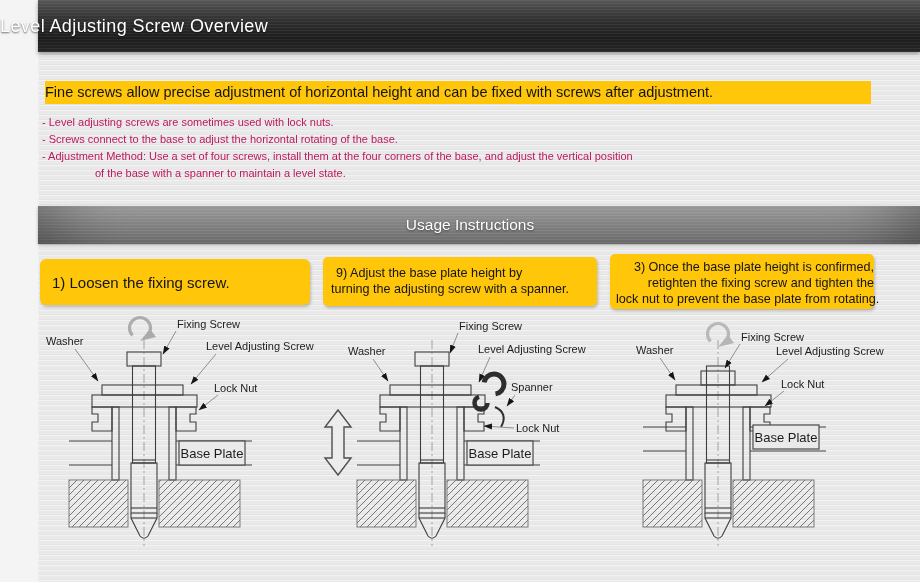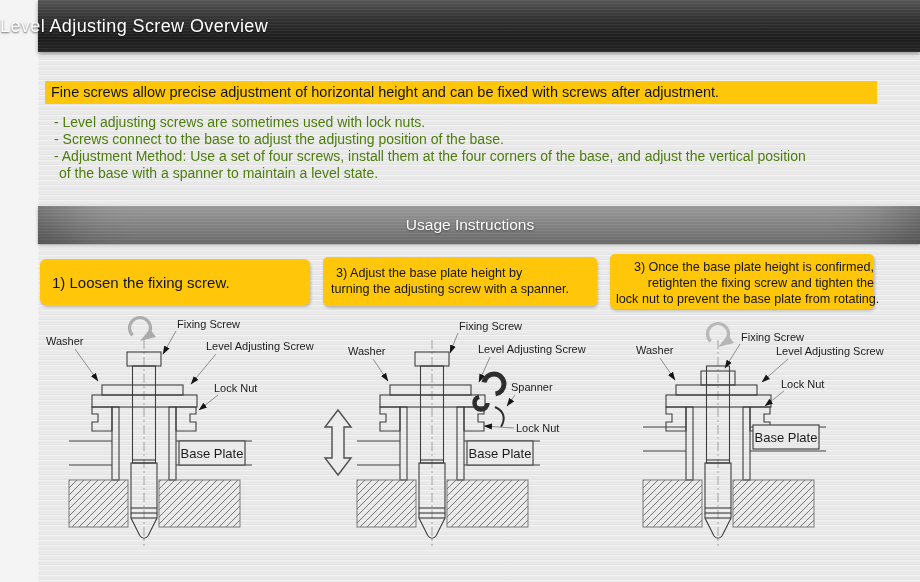--- a/index.html
+++ b/index.html
@@ -31,24 +31,24 @@
       linear-gradient(180deg,#a0a0a0 0%,#8a8a8a 40%,#6d6d6d 100%);
     box-shadow:inset 70px 0 70px -50px rgba(0,0,0,.3), inset -70px 0 70px -50px rgba(0,0,0,.3), 0 1px 3px rgba(0,0,0,.3);
   }
   .usage-title{
     left:0;width:920px;top:206px;height:24px;line-height:38px;text-align:center;
     color:#fff;font-size:15.5px;text-shadow:0 1px 2px rgba(0,0,0,.5);padding-left:10px;
   }
   
   .highlight-strip{
     left:45px;top:81px;width:826px;height:23px;line-height:23px;
-    background:#FFC60A;color:#141414;font-size:14.5px;padding-left:6px;
-  }
-  .bullets{left:54px;top:114px;width:850px;color:#4d7c0f;font-size:14px;line-height:17px;}
-  .bullet-cont{padding-left:5px;}
+    background:#FFC60A;color:#141414;font-size:14.5px;
+  }
+  .bullets{left:42px;top:114px;width:850px;color:#be185d;font-size:11px;line-height:17px;}
+  .bullet-cont{padding-left:5px;margin-left:48px;}
   
   .step-box{
     background:#FFC60A;color:#141414;border-radius:5px;
     box-shadow:1px 2px 3px rgba(0,0,0,.22);
   }
   .step1{left:40px;top:259px;width:270px;height:46px;display:flex;align-items:center;padding-left:12px;box-sizing:border-box;font-size:15px;border-radius:6px;}
   .step2{left:323px;top:257px;width:274px;height:49px;box-sizing:border-box;padding:8px 0 0 8px;font-size:12.6px;line-height:16px;white-space:pre;text-indent:5px;}
   .step3{left:610px;top:254px;width:264px;height:55px;box-sizing:border-box;padding:5px 0 0 6px;font-size:12.6px;line-height:16px;white-space:pre;text-indent:5px;text-align:right;}
   
   .diagram{top:310px;width:300px;height:348px;}
@@ -92,30 +92,30 @@
     </g>
   </defs>
 </svg>
 
 <div class="abs header-bar"></div>
 <div class="abs header-title">Level Adjusting Screw Overview</div>
 
 <div class="abs highlight-strip">Fine screws allow precise adjustment of horizontal height and can be fixed with screws after adjustment.</div>
 <div class="abs bullets">
   <div>- Level adjusting screws are sometimes used with lock nuts.</div>
-  <div>- Screws connect to the base to adjust the adjusting position of the base.</div>
+  <div>- Screws connect to the base to adjust the horizontal rotating of the base.</div>
   <div>- Adjustment Method: Use a set of four screws, install them at the four corners of the base, and adjust the vertical position</div>
   <div class="bullet-cont">of the base with a spanner to maintain a level state.</div>
 </div>
 
 <div class="abs usage-bar"></div>
 <div class="abs usage-title">Usage Instructions</div>
 
 <div class="abs step-box step1">1) Loosen the fixing screw.</div>
-<div class="abs step-box step2">3) Adjust the base plate height by
+<div class="abs step-box step2">9) Adjust the base plate height by
 turning the adjusting screw with a spanner.</div>
 <div class="abs step-box step3">3) Once the base plate height is confirmed,
 retighten the fixing screw and tighten the
 lock nut to prevent the base plate from rotating.</div>
 
 <div class="abs diagram d1">
   <svg width="300" height="272" viewBox="0 0 300 272">
     <use href="#asm-core"></use>
     <rect class="ln" x="97" y="42" width="34" height="14"></rect>
     <g>

